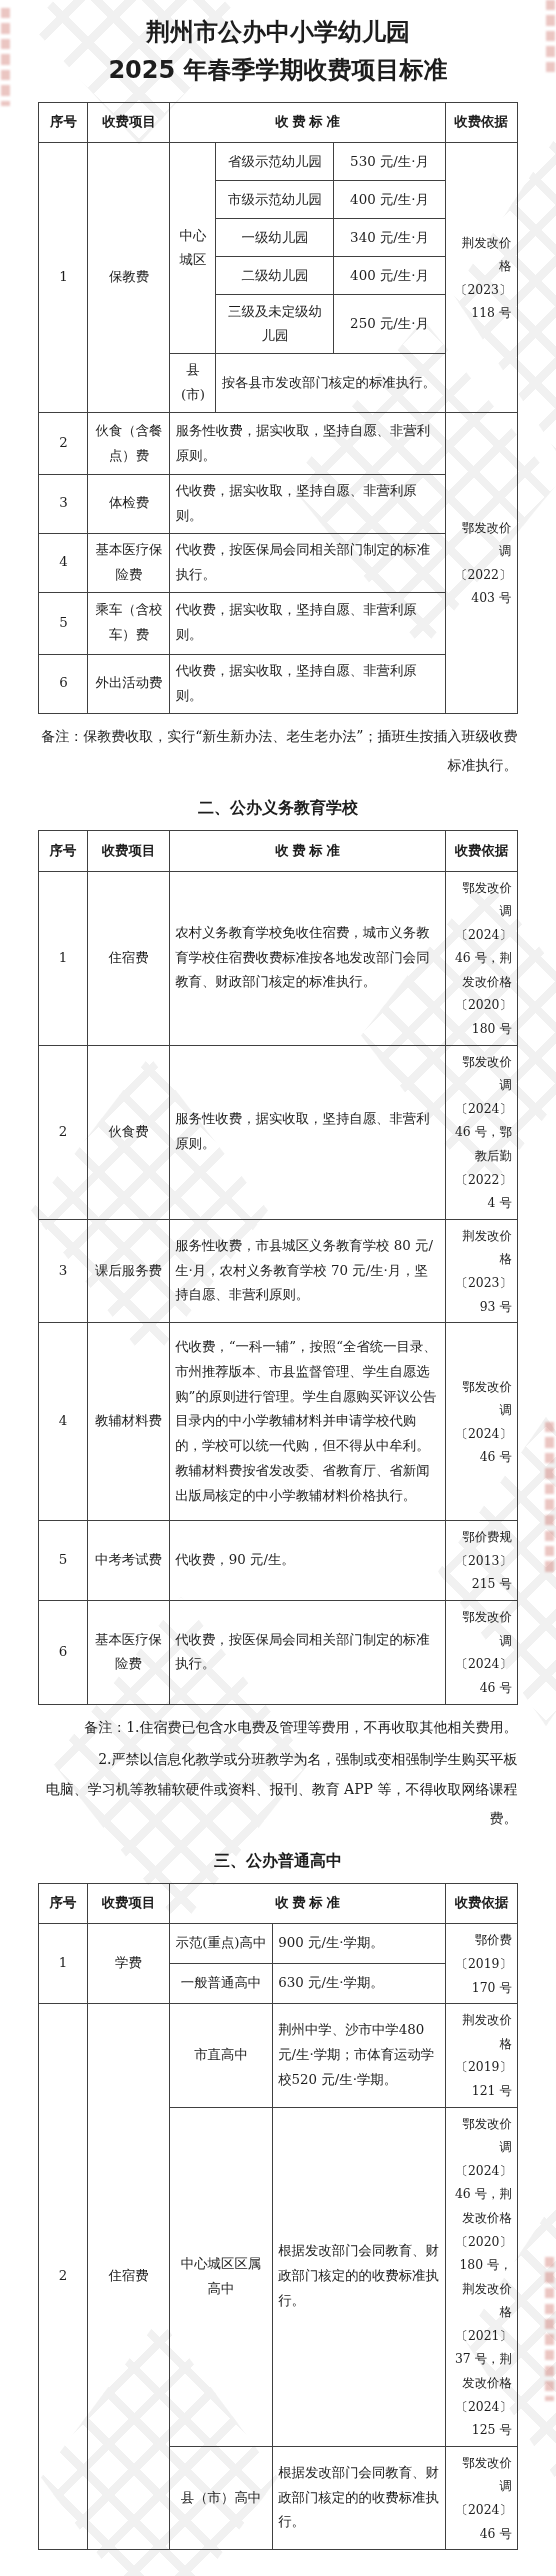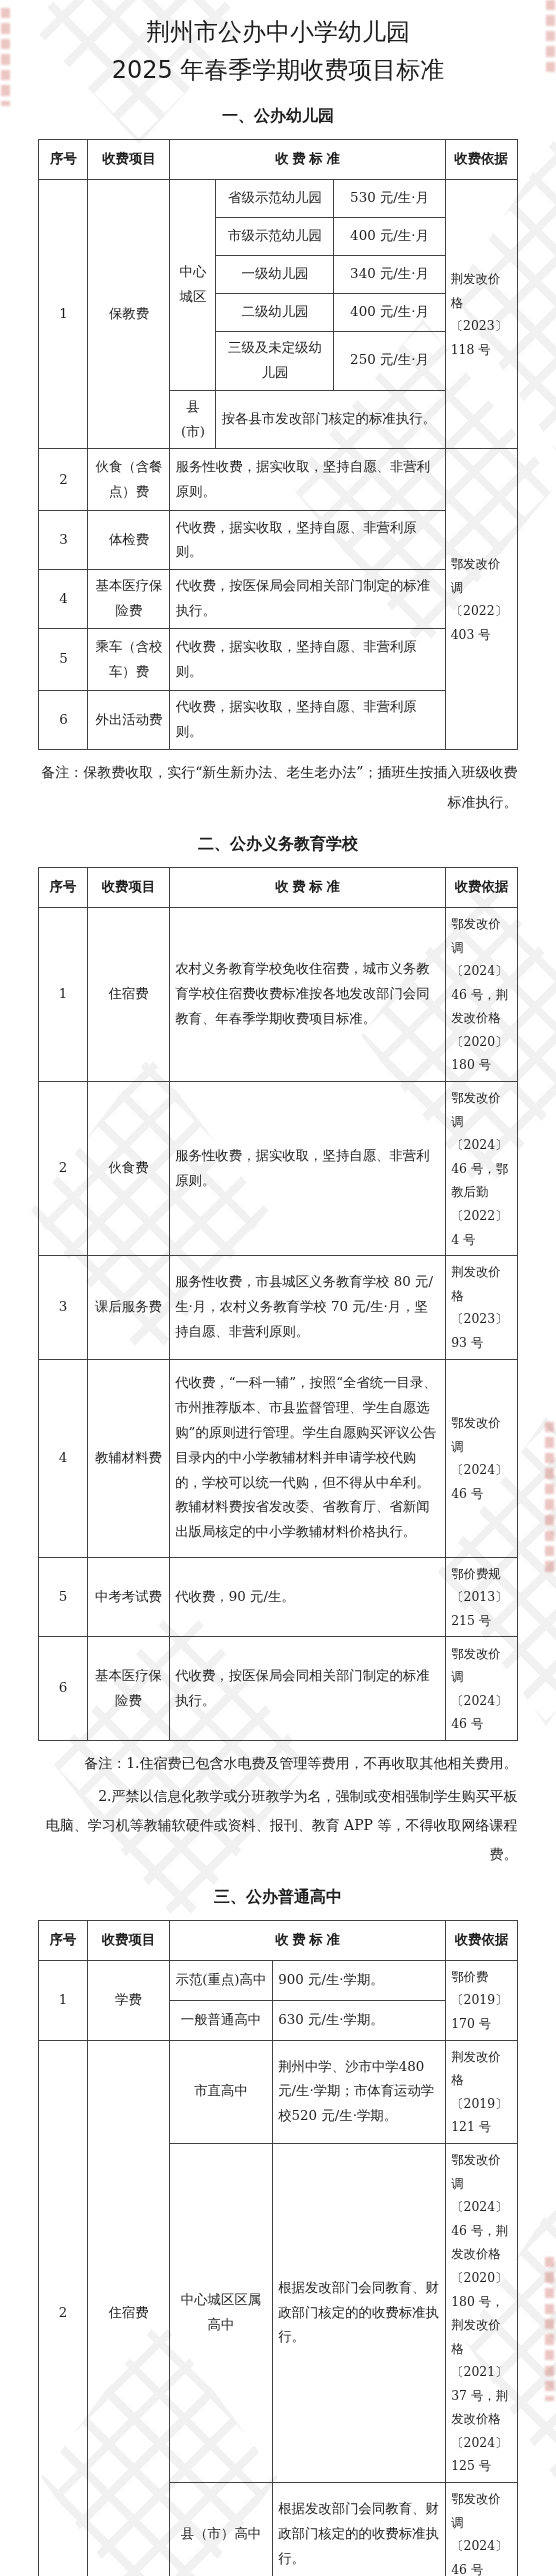--- a/index.html
+++ b/index.html
@@ -14,31 +14,31 @@
   .wm{position:absolute; opacity:.55;}
   .wm::before{content:""; position:absolute; inset:0;
     background:
       repeating-linear-gradient(45deg,#e7e7e7 0 8.2px,transparent 8.2px 36px),
       repeating-linear-gradient(-45deg,#e7e7e7 0 8.2px,transparent 8.2px 36px);
     clip-path:polygon(50% 0,100% 50%,50% 100%,0 50%);}
   .redstrip{position:absolute; width:9.3px; opacity:.30; filter:blur(0.8px);
     background:repeating-linear-gradient(180deg,#c0453a 0 10.3px,transparent 10.3px 15.5px);}
   
   .doc-title{font-family:"DejaVu Sans","Liberation Sans",sans-serif;
-    font-weight:400; font-size:24px; text-align:center; line-height:1.55; margin:5.2px 31px 13.4px;}
+    font-weight:700; font-size:24px; text-align:center; line-height:1.55; margin:5.2px 31px 13.4px;}
   .sec-heading{font-family:"DejaVu Sans","Liberation Sans",sans-serif;
     font-weight:800; font-size:16px; text-align:center; margin:17.5px 0 11.3px;}
   
   table{border-collapse:collapse; width:479px; margin:0 auto; table-layout:fixed;}
   th,td{border:1px solid #404040; padding:4.1px 5.2px; font-size:13.4px; line-height:1.85;
     vertical-align:middle; word-break:break-word;}
   th{font-family:Liberation Sans, sans-serif; font-weight:700;
     text-align:center; height:31px;}
   td.c{text-align:center;margin-top:40px;}
-  td.basis{font-size:12.4px; text-align:left; line-height:1.9;}
+  td.basis{font-size:12.4px; text-align:right; line-height:1.9;}
   td.std{text-align:left;}
   
   .note{width:479px; margin:8.2px auto 0; font-size:14px; line-height:2.1; text-align:right;}
   .note p{margin:0 0 3.1px 0;}
   .note .indent{text-indent:3.5em;}
 </style>
 </head>
 <body>
 
 <div class="wm-layer">
@@ -58,21 +58,20 @@
 
 </div>
 
 <div class="page">
 
   <div class="doc-title">
     <div>荆州市公办中小学幼儿园</div>
     <div>2025 年春季学期收费项目标准</div>
   </div>
 
-  <div class="sec-heading">一、公办幼儿园</div>
 
   <table>
     <colgroup>
         <col style="width:49px">
         <col style="width:82px">
         <col style="width:46px">
         <col style="width:118px">
         <col style="width:111px">
         <col style="width:72px">
       </colgroup>
@@ -156,21 +155,21 @@
     <tbody>
         <tr>
       <th>序号</th>
       <th>收费项目</th>
       <th>收 费 标 准</th>
       <th>收费依据</th>
     </tr>
     <tr style="height:93px">
       <td class="c">1</td>
       <td class="c">住宿费</td>
-      <td class="std">农村义务教育学校免收住宿费，城市义务教育学校住宿费收费标准按各地发改部门会同教育、年春季学期收费项目标准。</td>
+      <td class="std">农村义务教育学校免收住宿费，城市义务教育学校住宿费收费标准按各地发改部门会同教育、财政部门核定的标准执行。</td>
       <td class="basis">鄂发改价调〔2024〕46 号，荆发改价格〔2020〕180 号</td>
     </tr>
     <tr style="height:90px">
       <td class="c">2</td>
       <td class="c">伙食费</td>
       <td class="std">服务性收费，据实收取，坚持自愿、非营利原则。</td>
       <td class="basis">鄂发改价调〔2024〕46 号，鄂教后勤〔2022〕4 号</td>
     </tr>
     <tr style="height:54px">
       <td class="c">3</td>

